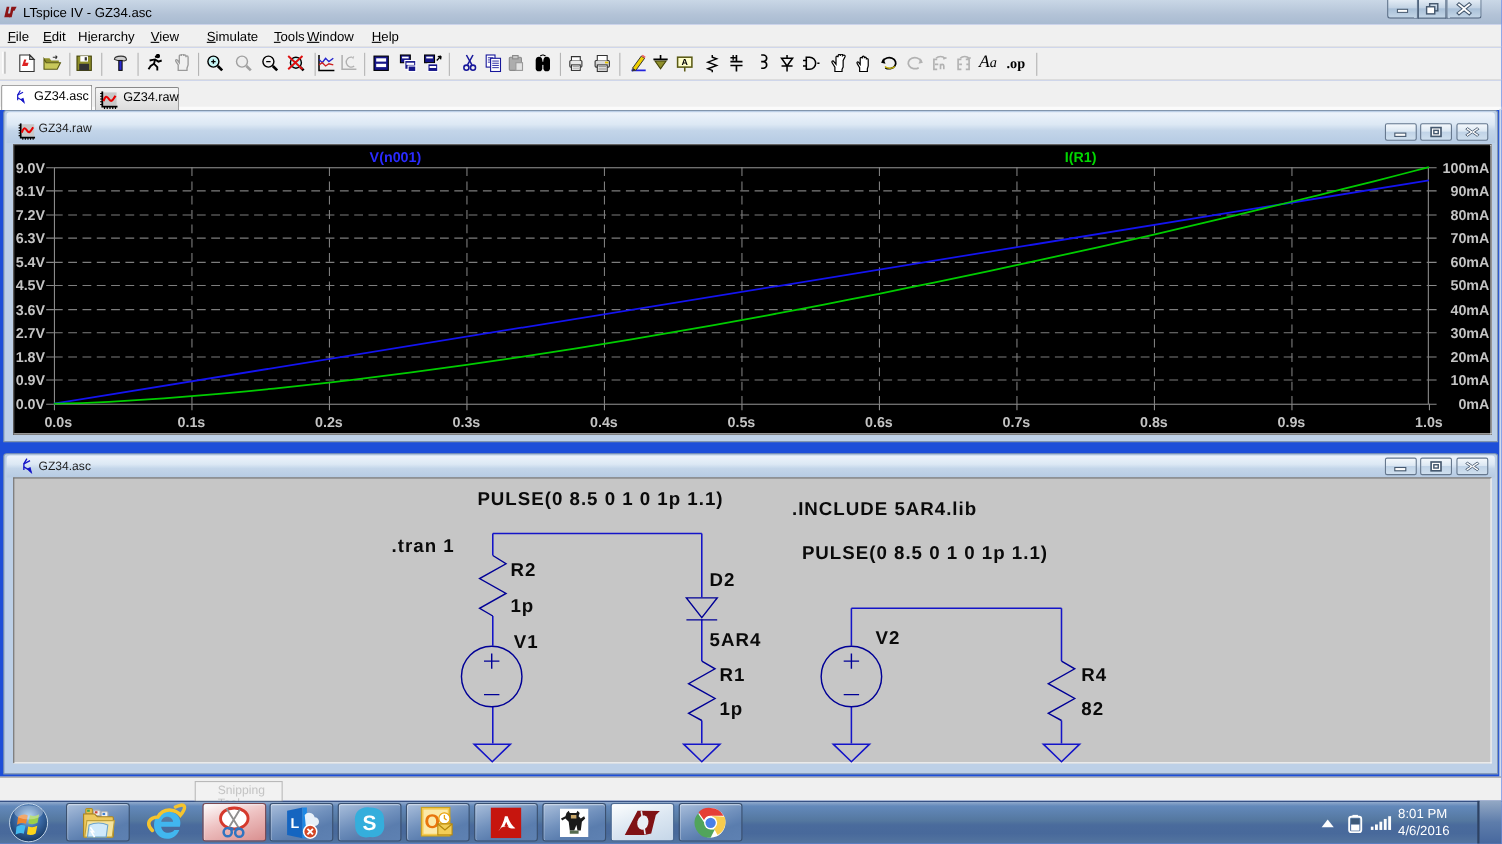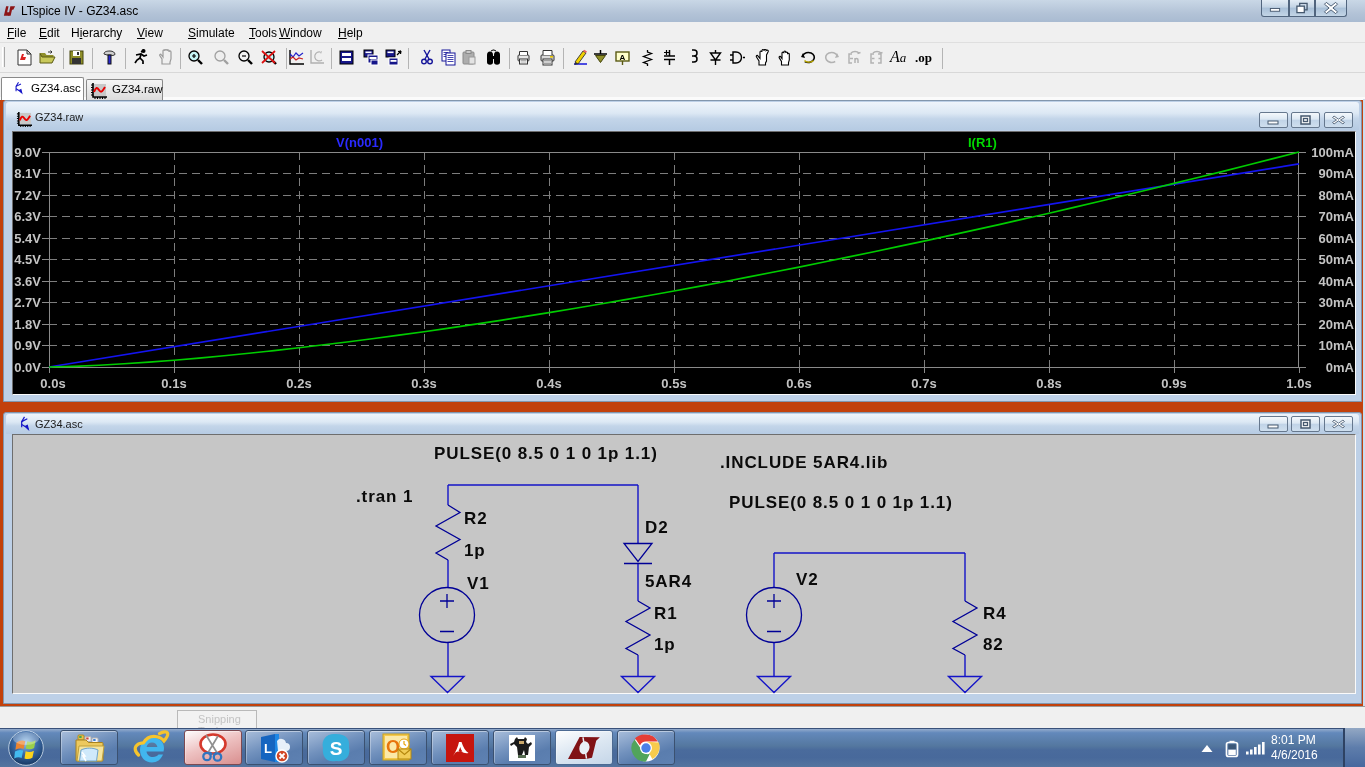--- a/index.html
+++ b/index.html
@@ -1,18 +1,18 @@
 <!DOCTYPE html>
 <html><head>
 <meta charset="utf-8">
 <style>
 *{margin:0;padding:0;box-sizing:border-box}
 html,body{width:1365px;height:767px;overflow:hidden;font-family:"Liberation Sans",sans-serif;}
 .abs{position:absolute}
-#screen{position:relative;width:1365px;height:767px;background:#c2410c}
+#screen{position:relative;width:1365px;height:767px;background:#1d4ed8}
 
 #titlebar{left:0;top:0;width:1365px;height:22px;background:linear-gradient(#c9d7e6,#b3c3d7 60%,#a9bbd1);}
 #titletext{font-size:12px;color:#000}
 .winbtn{top:0;height:17px;background:linear-gradient(#e3ecf5,#c2d3e4 45%,#a9c0d8 50%,#c3d5e6);border:1px solid #51657e;border-top:none;}
 .winbtn .gl{position:absolute;left:0;top:0;width:100%;height:100%}
 
 #menubar{left:0;top:22px;width:1365px;height:21px;background:#f0f0f0;border-bottom:1px solid #dfdfdf}
 .menuitem{position:absolute;top:26px;font-size:12px;color:#000}
 .menuitem u{text-decoration:underline}
 

